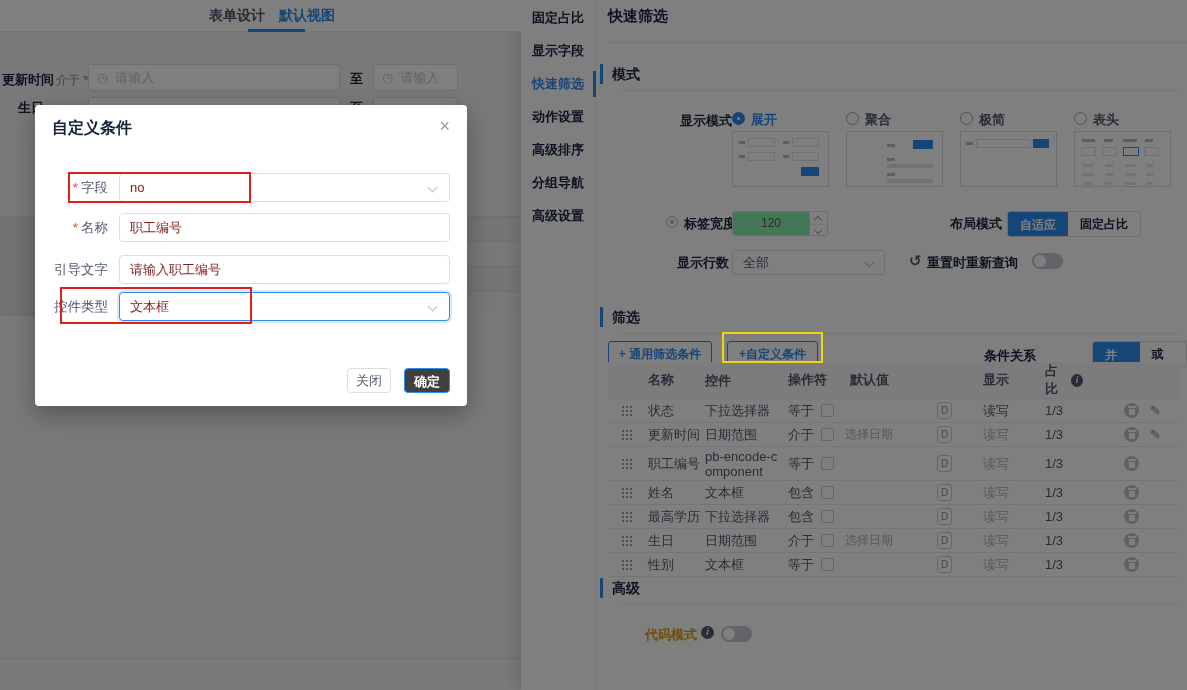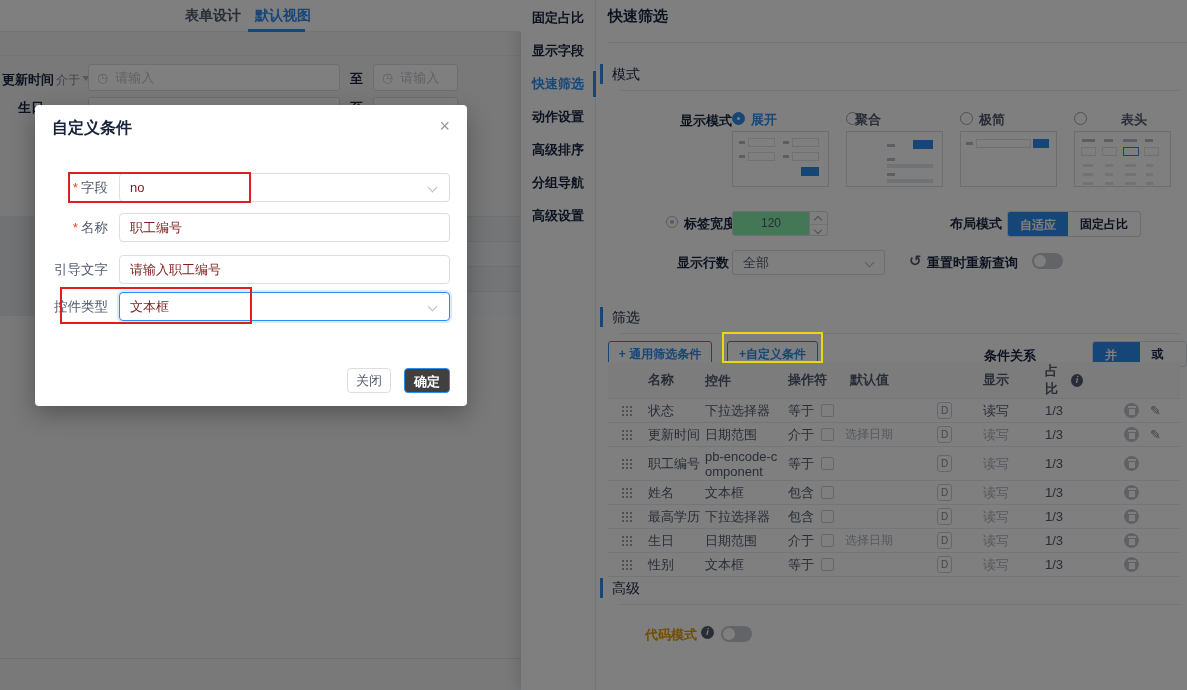--- a/index.html
+++ b/index.html
@@ -3,21 +3,21 @@
 <meta charset="utf-8">
 <style>
   * { margin:0; padding:0; box-sizing:border-box; }
   html,body { width:1187px; height:690px; overflow:hidden; background:#f2f3f5;
               font-family:"Liberation Sans","DejaVu Sans",sans-serif; }
   .app { position:relative; width:1187px; height:690px; overflow:hidden; }
 
   
   .lheader { position:absolute; left:0; top:0; width:521px; height:32px; background:#fff;
              border-bottom:1px solid #e8e8e8; z-index:1; }
-  .tab { position:absolute; top:7px; font-size:14px; font-weight:600; color:#515a6e; cursor:pointer; }
+  .tab { position:absolute; top:7px; font-size:14px; font-weight:600; color:#515a6e; cursor:pointer;margin-left:24px; }
   .tab.active { color:#2d8cf0; }
   .tab-underline { position:absolute; left:248px; top:29px; width:57px; height:3px; background:#2d8cf0; }
   .lsub { position:absolute; left:0; top:32px; width:521px; height:24px; background:#f2f3f5;
           border-bottom:1px solid #e9e9eb; }
   .formrow-label { position:absolute; font-size:13px; font-weight:700; color:#17233d; }
   .op-label { position:absolute; font-size:12px; color:#808695; }
   .funnel { position:absolute; width:0; height:0; border-left:4px solid transparent;
             border-right:4px solid transparent; border-top:5px solid #aeb3bd; }
   .binput { position:absolute; height:27px; background:#fff; border:1px solid #d9dce1; border-radius:3px;
             font-size:13px; color:#c0c4cc; line-height:25px; padding-left:8px; }
@@ -34,21 +34,21 @@
             box-shadow:-5px 0 12px rgba(0,0,0,.12); }
   .dmenu { position:absolute; left:0; top:0; width:75px; height:690px; background:#fff;
            border-right:1px solid #e8eaec; padding-top:1px; }
   .dmenu-item { position:relative; height:33px; line-height:33px; text-align:center; font-size:13px;
                 font-weight:600; color:#17233d; cursor:pointer; }
   .dmenu-item.active { color:#2d8cf0; }
   .dmenu-item.active::after { content:""; position:absolute; right:-1px; top:4px; width:3px; height:26px; background:#2d8cf0; }
   .dtitle { position:absolute; left:87px; top:7px; font-size:15px; font-weight:700; color:#17233d; }
   .hline { position:absolute; height:1px; background:#e8eaec; }
   .sec-bar { position:absolute; width:3px; height:20px; background:#2d8cf0; }
-  .sec-title { position:absolute; font-size:14px; font-weight:400; color:#17233d; }
+  .sec-title { position:absolute; font-size:14px; font-weight:700; color:#17233d; }
   .flabel { position:absolute; font-size:13px; color:#515a6e; }
   .flabel.strong { font-weight:700; color:#17233d; }
 
   .radio { position:absolute; width:13px; height:13px; border-radius:50%; border:1px solid #9aa0ab; background:#fff; cursor:pointer; }
   .radio.sel { border-color:#2d8cf0; background:#2d8cf0; }
   .radio.sel::after { content:""; position:absolute; left:4px; top:4px; width:3px; height:3px; border-radius:50%; background:#fff; }
   .radio-label { position:absolute; font-size:13px; font-weight:600; color:#515a6e; cursor:pointer; }
   .radio-label.sel { color:#2d8cf0; }
 
   .thumb { position:absolute; top:131px; width:97px; height:56px; border:1px solid #d9dce1; background:#fff; cursor:pointer; }
@@ -186,25 +186,25 @@
 
     <div class="sec-bar" style="left:79px; top:64px;"></div>
     <div class="sec-title" style="left:91px; top:66px;">模式</div>
     <div class="hline" style="left:99px; top:90px; width:560px;"></div>
 
     <div class="flabel strong" style="left:159px; top:112px;">显示模式</div>
 
     <div class="radio sel" style="left:211px; top:112px;"></div>
     <div class="radio-label sel" style="left:230px; top:111px;">展开</div>
     <div class="radio" style="left:325px; top:112px;"></div>
-    <div class="radio-label" style="left:334px; top:111px;text-align:center;">聚合</div>
+    <div class="radio-label" style="left:344px; top:111px;text-align:center;">聚合</div>
     <div class="radio" style="left:439px; top:112px;"></div>
     <div class="radio-label" style="left:458px; top:111px;">极简</div>
     <div class="radio" style="left:553px; top:112px;"></div>
-    <div class="radio-label" style="left:600px; top:111px;">表头</div>
+    <div class="radio-label" style="left:572px; top:111px;">表头</div>
 
     <div class="thumb" style="left:211px;">
       <div class="t-dash" style="left:6px; top:9px; width:6px;"></div>
         <div class="t-box" style="left:15px; top:6px; width:27px;"></div>
       <div class="t-dash" style="left:50px; top:9px; width:6px;"></div>
         <div class="t-box" style="left:59px; top:6px; width:27px;"></div>
       <div class="t-dash" style="left:6px; top:23px; width:6px;"></div>
         <div class="t-box" style="left:15px; top:20px; width:27px;"></div>
       <div class="t-dash" style="left:50px; top:23px; width:6px;"></div>
         <div class="t-box" style="left:59px; top:20px; width:27px;"></div>

